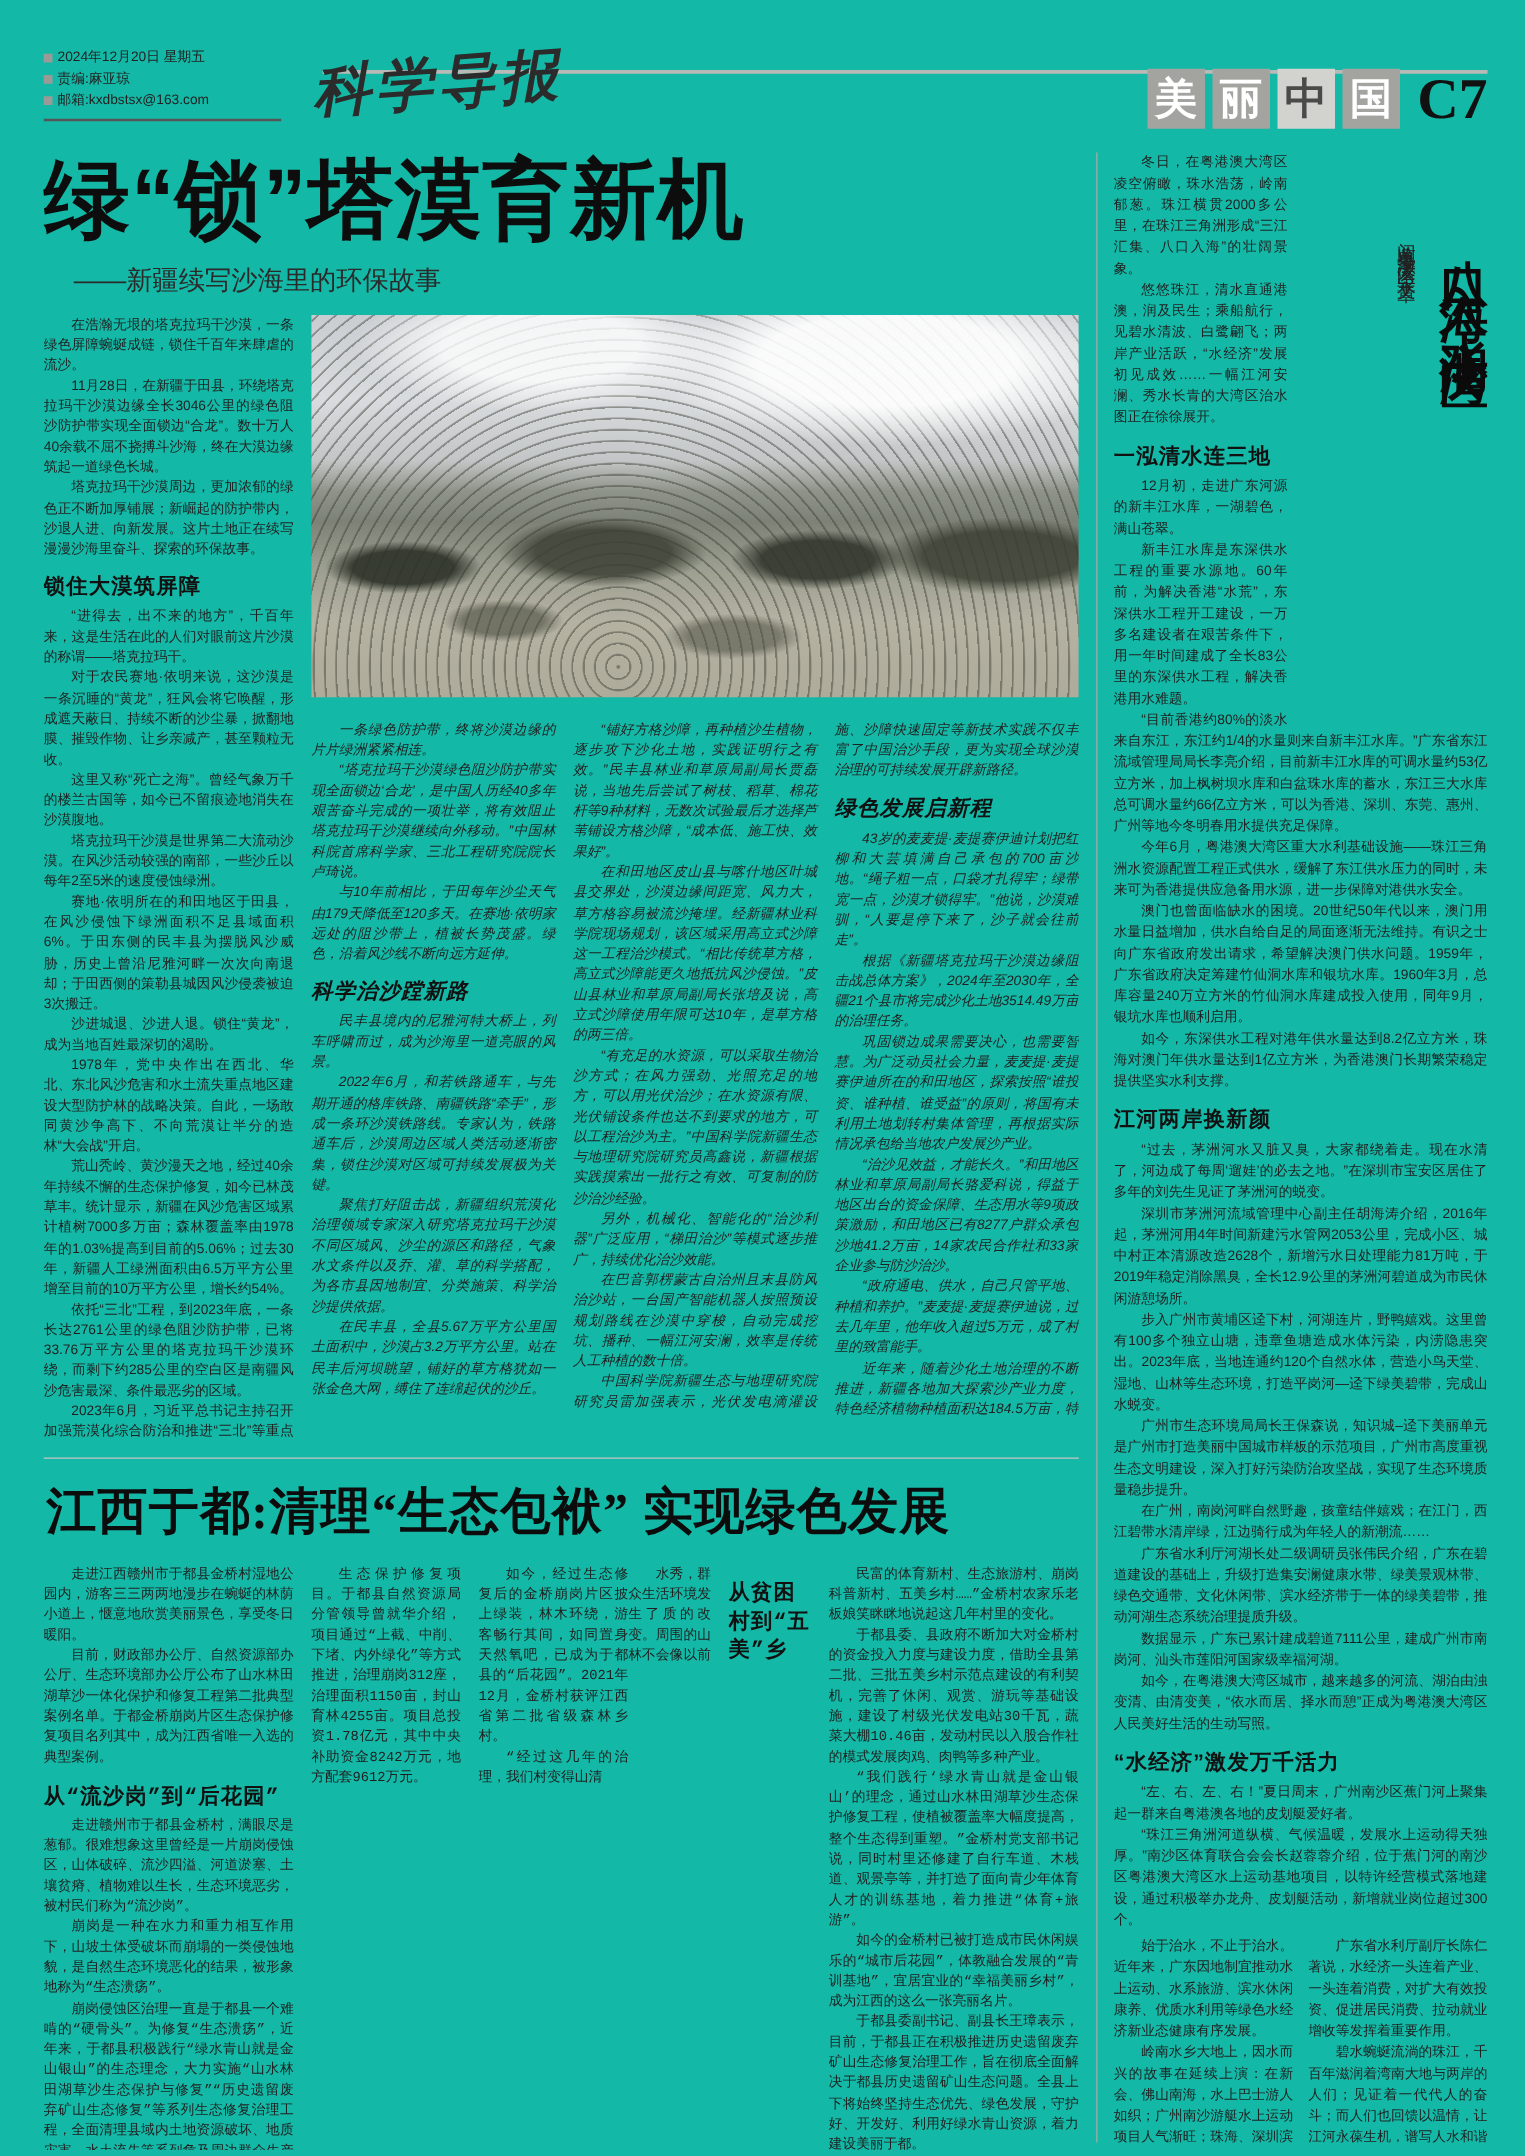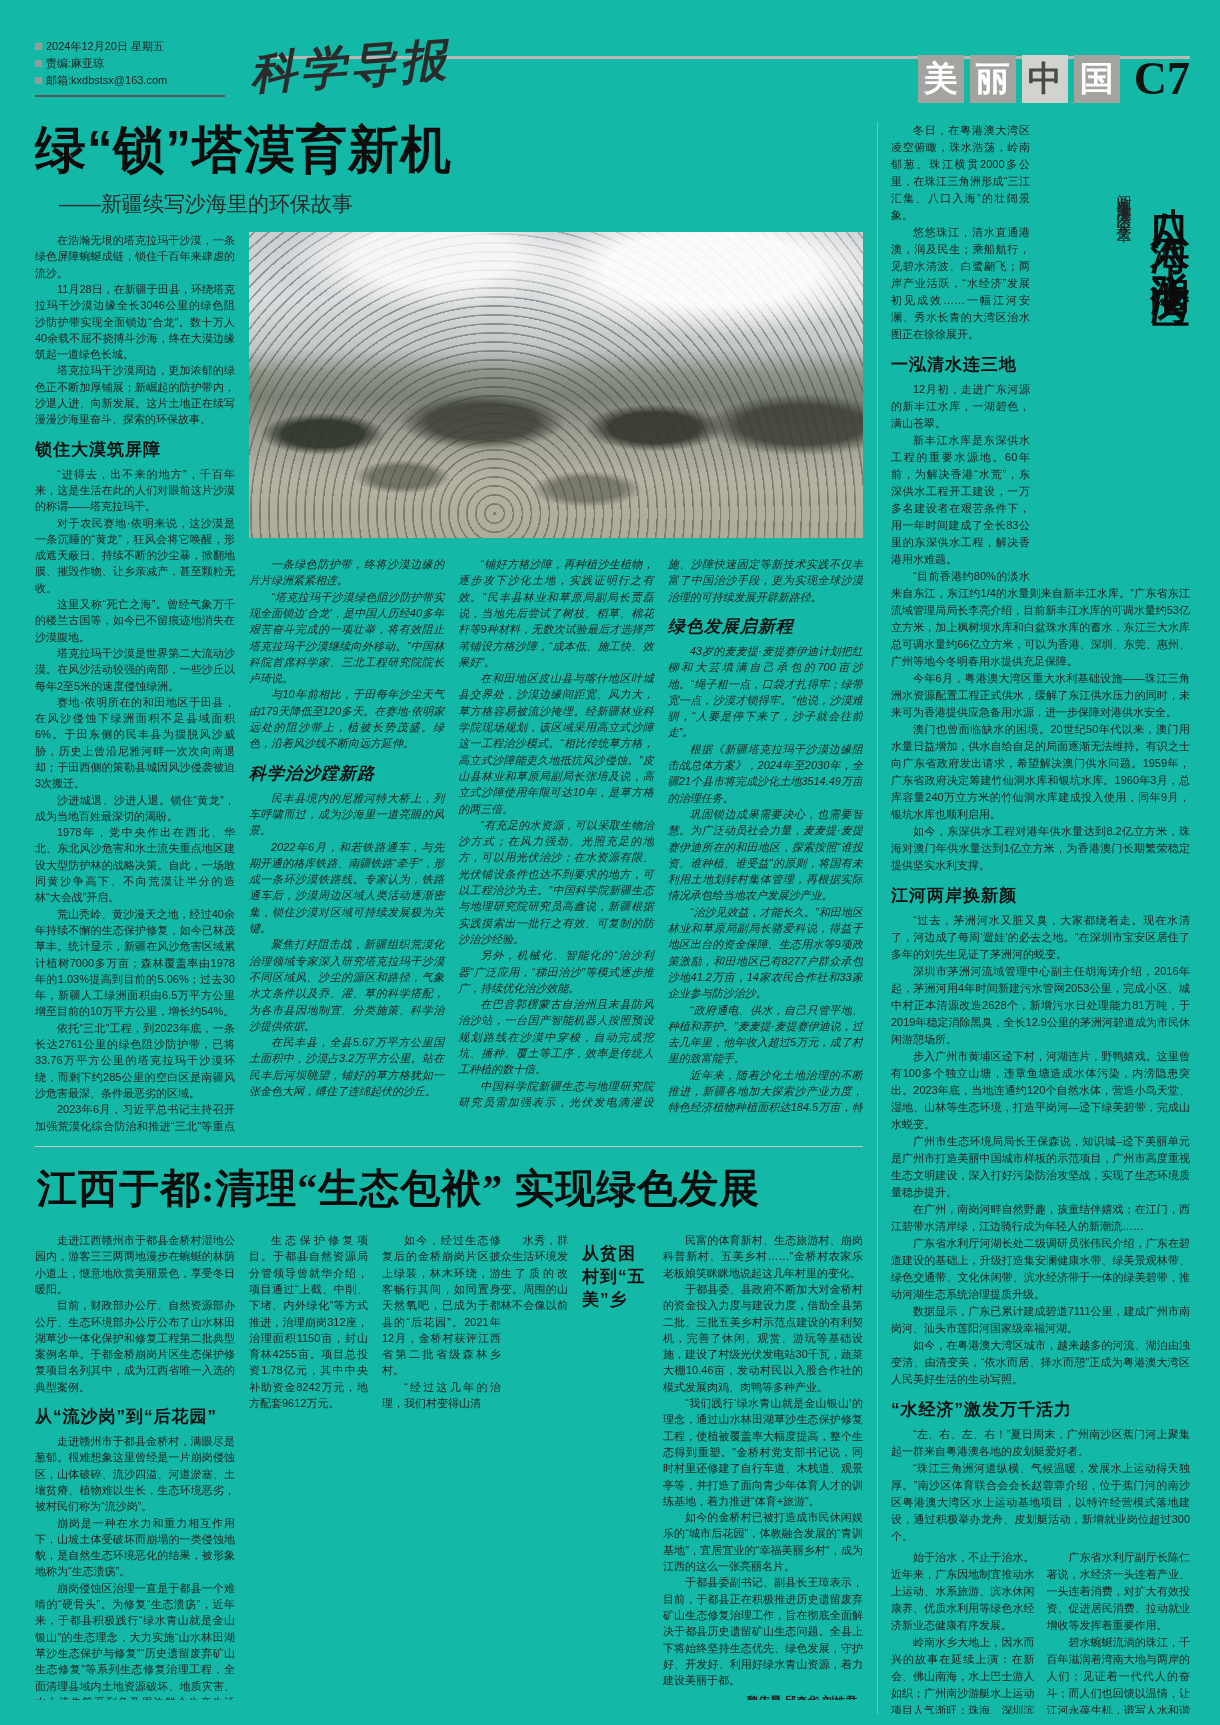--- a/index.html
+++ b/index.html
@@ -18,21 +18,21 @@
   .right-logo { position:absolute; right:0; top:22px; display:flex; align-items:center; gap:6px; }
   .logo-box { width:46px; height:48px; background:#a3a3a0; color:#fff; font-weight:900;
               font-size:34px; display:flex; align-items:center; justify-content:center; }
   .logo-box.alt { background:#d2d2cf; color:#4a4a48; }
   .page-no { font-family:"Liberation Serif", serif; font-size:46px; font-weight:bold; color:#111; margin-left:8px; }
   
   .content { position:absolute; left:35px; top:122px; width:1155px; height:1592px; display:flex; }
   .left-region { width:842px; padding-right:14px; }
   .right-region { width:313px; border-left:1px solid #a9a9a6; padding-left:13px; height:1592px; overflow:hidden; }
   
-  .m-title { font-size:51px; font-weight:900; letter-spacing:1px; line-height:1.1; color:#0d0d0d; }
+  .m-title { font-size:69px; font-weight:900; letter-spacing:1px; line-height:1.1; color:#0d0d0d; }
   .m-subtitle { font-size:21px; color:#2a2a2a; margin:12px 0 14px 24px; }
   .m-body { display:flex; gap:14px; }
   .mcol1 { width:200px; height:902px; overflow:hidden; }
   .mright { flex:1; }
   .photo-frame { width:100%; height:306px; position:relative; overflow:hidden; background:#cfcfc9; }
   .photo-main {
     width:100%; height:100%;
     background:
       radial-gradient(90px 30px at 12% 66%, rgba(45,50,40,.9) 0 45%, transparent 70%),
       radial-gradient(120px 40px at 38% 62%, rgba(60,64,52,.85) 0 45%, transparent 70%),
@@ -46,21 +46,21 @@
       linear-gradient(#c9cdd1 0%, #d9dcde 22%, #c3c6c6 38%, #8f948a 46%, #7d8277 54%, #9b9e90 66%, #b5b2a2 80%, #aeab9b 100%);
   }
   .shead { font-size:17px; font-weight:900; margin:10px 0 5px; color:#111; letter-spacing:1px; }
   .para { font-size:11px; line-height:16.3px; text-align:justify; text-indent:2em; color:#1f1f1f; }
   .byline-inline { font-size:11.5px; font-weight:bold; text-align:right; margin-top:6px; padding-right:6px; }
   .mrest { margin-top:18px; height:560px; column-count:3; column-gap:14px; column-fill:auto; overflow:hidden;font-style:italic; }
   
   .b-rule { height:1px; background:#c6c6c2; margin:12px 0 14px; }
   .b-title { font-family:"Liberation Serif", serif; font-weight:900; font-size:40px;
              letter-spacing:1px; color:#0c0c0c; margin:2px 0 16px 2px; }
-  .b-body { display:flex; gap:14px; height:468px; overflow:hidden; }
+  .b-body { display:flex; gap:14px; height:468px; overflow:hidden;font-family:Liberation Mono, monospace; }
   .bcol { width:200px; overflow:hidden; }
   .bmid { flex:1; display:flex; flex-direction:row; }
   .mini-row { display:flex; gap:14px; }
   .mini-col { flex:1; overflow:hidden; }
   .mini-top { height:198px; }
   .mini-bot { height:78px; }
   .photo-terrace-frame { height:180px; margin:6px 0; overflow:hidden; background:#c9c9c4; }
   .photo-terrace {
     width:100%; height:100%;
     background:
@@ -150,21 +150,21 @@
                 <p class="para">与10年前相比，于田每年沙尘天气由179天降低至120多天。在赛地·依明家远处的阻沙带上，植被长势茂盛。绿色，沿着风沙线不断向远方延伸。</p>
                 <div class="shead">科学治沙蹚新路</div>
                 <p class="para">民丰县境内的尼雅河特大桥上，列车呼啸而过，成为沙海里一道亮眼的风景。</p>
                 <p class="para">2022年6月，和若铁路通车，与先期开通的格库铁路、南疆铁路“牵手”，形成一条环沙漠铁路线。专家认为，铁路通车后，沙漠周边区域人类活动逐渐密集，锁住沙漠对区域可持续发展极为关键。</p>
                 <p class="para">聚焦打好阻击战，新疆组织荒漠化治理领域专家深入研究塔克拉玛干沙漠不同区域风、沙尘的源区和路径，气象水文条件以及乔、灌、草的科学搭配，为各市县因地制宜、分类施策、科学治沙提供依据。</p>
                 <p class="para">在民丰县，全县5.67万平方公里国土面积中，沙漠占3.2万平方公里。站在民丰后河坝眺望，铺好的草方格犹如一张金色大网，缚住了连绵起伏的沙丘。</p>
                 <p class="para">“铺好方格沙障，再种植沙生植物，逐步攻下沙化土地，实践证明行之有效。”民丰县林业和草原局副局长贾磊说，当地先后尝试了树枝、稻草、棉花杆等9种材料，无数次试验最后才选择芦苇铺设方格沙障，“成本低、施工快、效果好”。</p>
                 <p class="para">在和田地区皮山县与喀什地区叶城县交界处，沙漠边缘间距宽、风力大，草方格容易被流沙掩埋。经新疆林业科学院现场规划，该区域采用高立式沙障这一工程治沙模式。“相比传统草方格，高立式沙障能更久地抵抗风沙侵蚀。”皮山县林业和草原局副局长张培及说，高立式沙障使用年限可达10年，是草方格的两三倍。</p>
                 <p class="para">“有充足的水资源，可以采取生物治沙方式；在风力强劲、光照充足的地方，可以用光伏治沙；在水资源有限、光伏铺设条件也达不到要求的地方，可以工程治沙为主。”中国科学院新疆生态与地理研究院研究员高鑫说，新疆根据实践摸索出一批行之有效、可复制的防沙治沙经验。</p>
                 <p class="para">另外，机械化、智能化的“治沙利器”广泛应用，“梯田治沙”等模式逐步推广，持续优化治沙效能。</p>
-                <p class="para">在巴音郭楞蒙古自治州且末县防风治沙站，一台国产智能机器人按照预设规划路线在沙漠中穿梭，自动完成挖坑、播种、覆土等工序，效率是传统人工种植的数十倍。</p>
+                <p class="para">在巴音郭楞蒙古自治州且末县防风治沙站，一台国产智能机器人按照预设规划路线在沙漠中穿梭，自动完成挖坑、播种、一幅江河安澜，效率是传统人工种植的数十倍。</p>
                 <p class="para">中国科学院新疆生态与地理研究院研究员雷加强表示，光伏发电滴灌设施、沙障快速固定等新技术实践不仅丰富了中国治沙手段，更为实现全球沙漠治理的可持续发展开辟新路径。</p>
                 <div class="shead">绿色发展启新程</div>
                 <p class="para">43岁的麦麦提·麦提赛伊迪计划把红柳和大芸填满自己承包的700亩沙地。“绳子粗一点，口袋才扎得牢；绿带宽一点，沙漠才锁得牢。”他说，沙漠难驯，“人要是停下来了，沙子就会往前走”。</p>
                 <p class="para">根据《新疆塔克拉玛干沙漠边缘阻击战总体方案》，2024年至2030年，全疆21个县市将完成沙化土地3514.49万亩的治理任务。</p>
                 <p class="para">巩固锁边成果需要决心，也需要智慧。为广泛动员社会力量，麦麦提·麦提赛伊迪所在的和田地区，探索按照“谁投资、谁种植、谁受益”的原则，将国有未利用土地划转村集体管理，再根据实际情况承包给当地农户发展沙产业。</p>
                 <p class="para">“治沙见效益，才能长久。”和田地区林业和草原局副局长骆爱科说，得益于地区出台的资金保障、生态用水等9项政策激励，和田地区已有8277户群众承包沙地41.2万亩，14家农民合作社和33家企业参与防沙治沙。</p>
                 <p class="para">“政府通电、供水，自己只管平地、种植和养护。”麦麦提·麦提赛伊迪说，过去几年里，他年收入超过5万元，成了村里的致富能手。</p>
                 <p class="para">近年来，随着沙化土地治理的不断推进，新疆各地加大探索沙产业力度，特色经济植物种植面积达184.5万亩，特色沙产业企业达58家，还带动了加工、贮藏、运输等相关产业发展。</p>
               </div>
           </div>

